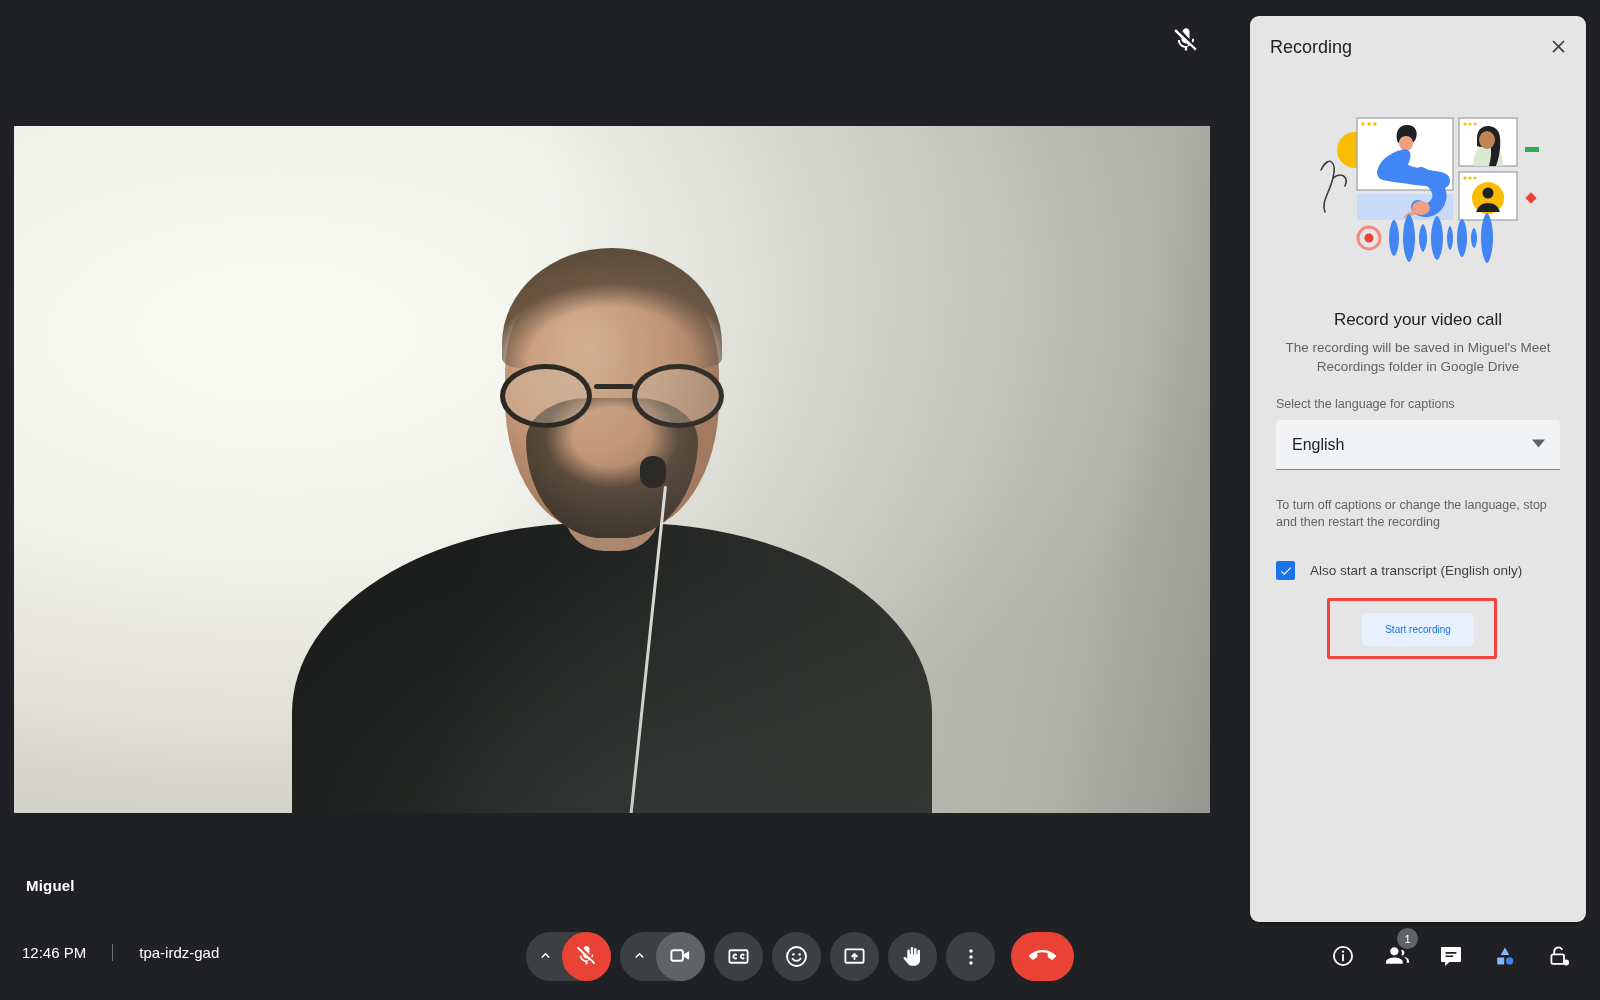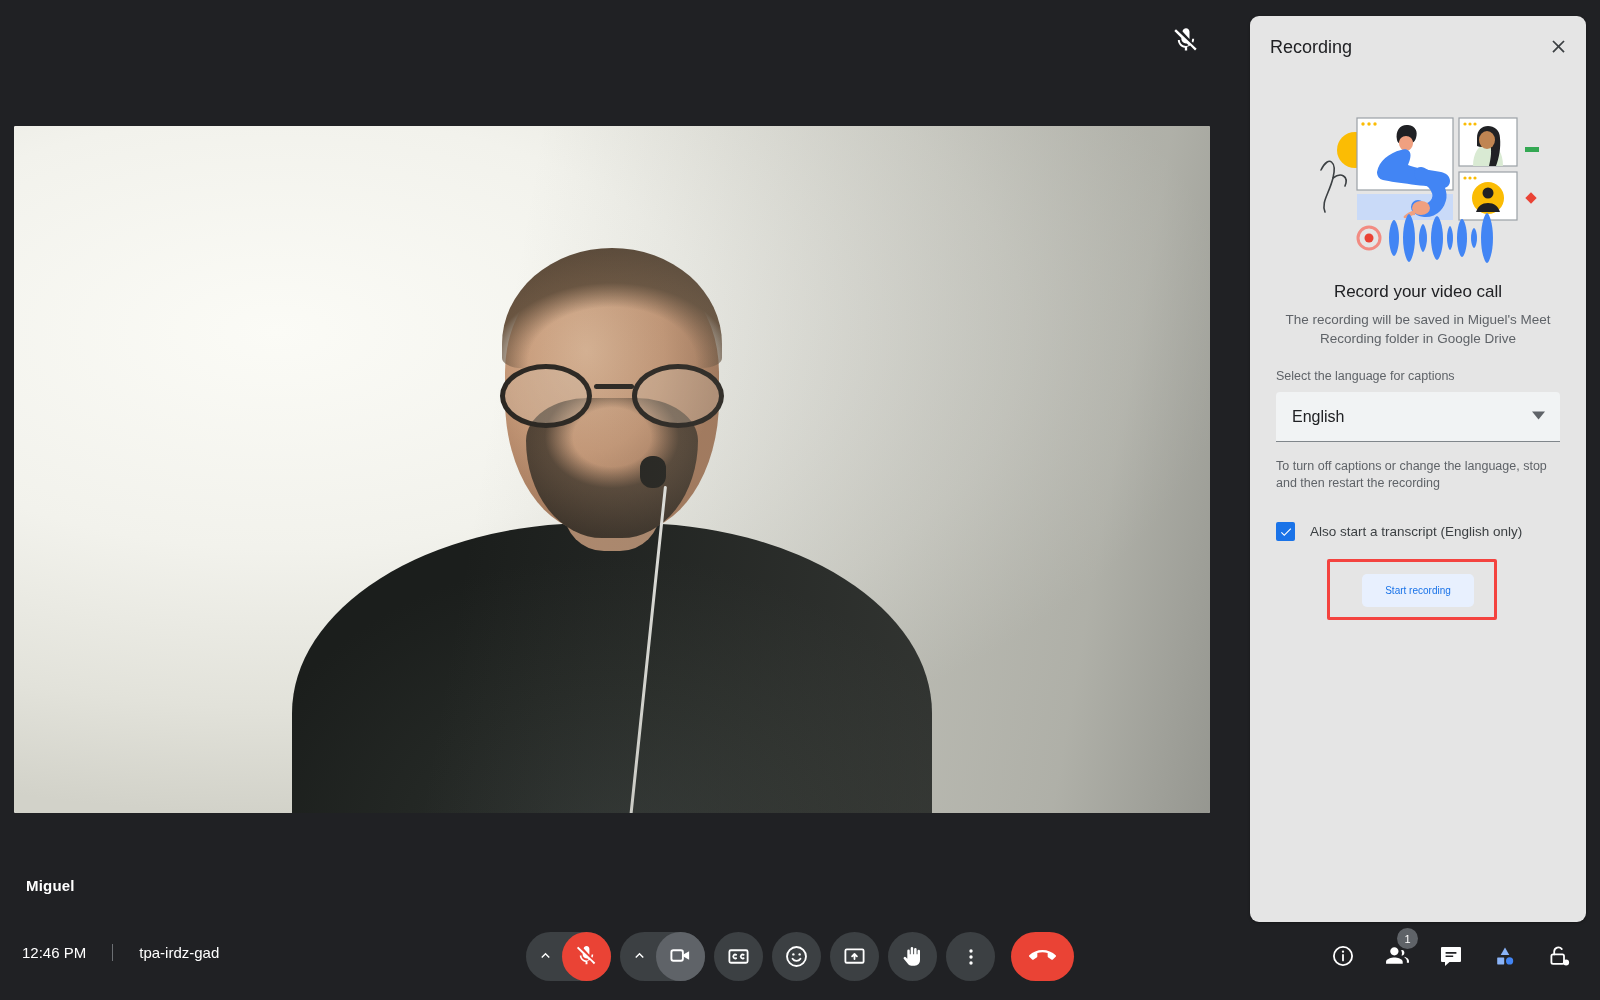--- a/index.html
+++ b/index.html
@@ -179,40 +179,40 @@
     width: 36px; height: 36px; border-radius: 50%;
     border: none; background: transparent; cursor: pointer;
     display: flex; align-items: center; justify-content: center; color: #3c4043;
   }
   .panel-body { padding: 0 26px; }
 
   .illus { width: 100%; height: 186px; display: flex; align-items: center; justify-content: center; margin-top: 14px; }
 
   .rec-title {
     text-align: center; font-size: 17px; color: #202124;
-    margin-top: 4px;
+    margin-top: 32px;
   }
   .rec-sub {
     text-align: center; font-size: 13.5px; color: #5f6368;
     line-height: 19px; margin-top: 8px; padding: 0 2px;
   }
   .field-label { font-size: 12.5px; color: #5f6368; margin-top: 21px; }
   .select-box {
     margin-top: 9px; height: 50px;
     background: #f1f3f4;
     border-bottom: 1px solid #80868b;
     border-radius: 4px 4px 0 0;
     display: flex; align-items: center; justify-content: space-between;
     padding: 0 15px 0 16px;
     cursor: pointer;
     gap: 30px;
   }
   .select-value { font-size: 16px; color: #202124; }
   .select-caret { color: #5f6368; }
-  .hint { font-size: 12.5px; color: #5f6368; line-height: 17px; margin-top: 16px; }
+  .hint { font-size: 12.5px; color: #5f6368; line-height: 17px; margin-top: 27px; }
 
   .checkrow { display: flex; align-items: center; gap: 15px; margin-top: 30px; }
   .checkbox {
     width: 19px; height: 19px; border-radius: 2px; background: #1a73e8;
     display: flex; align-items: center; justify-content: center; cursor: pointer; flex: none;
   }
   .checkrow .label { font-size: 13.5px; color: #3c4043; }
 
   .start-wrap {
     position: relative;
@@ -483,21 +483,21 @@
           <path d="M138 140c0-13 4-22 6-22s6 9 6 22-4 22-6 22-6-9-6-22z"></path>
           <path d="M154 140c0-7 2-12 3-12s3 5 3 12-2 12-3 12-3-5-3-12z"></path>
           <path d="M164 140c0-11 3-19 5-19s5 8 5 19-3 19-5 19-5-8-5-19z"></path>
           <path d="M178 140c0-6 2-10 3-10s3 4 3 10-2 10-3 10-3-4-3-10z"></path>
           <path d="M188 140c0-15 4-25 6-25s6 10 6 25-4 25-6 25-6-10-6-25z"></path>
         </g>
       </svg>
     </div>
 
     <div class="rec-title">Record your video call</div>
-    <div class="rec-sub">The recording will be saved in Miguel's Meet Recording folder in Google Drive</div>
+    <div class="rec-sub">The recording will be saved in Miguel's Meet Recordings folder in Google Drive</div>
 
     <div class="field-label">Select the language for captions</div>
 
     <div class="select-box">
       <span class="select-value">English</span>
       <span class="select-caret">
         <svg width="13" height="13" viewBox="0 0 10 6" fill="currentColor">
             <path d="M0 0h10L5 6z"></path>
           </svg>
       </span>

